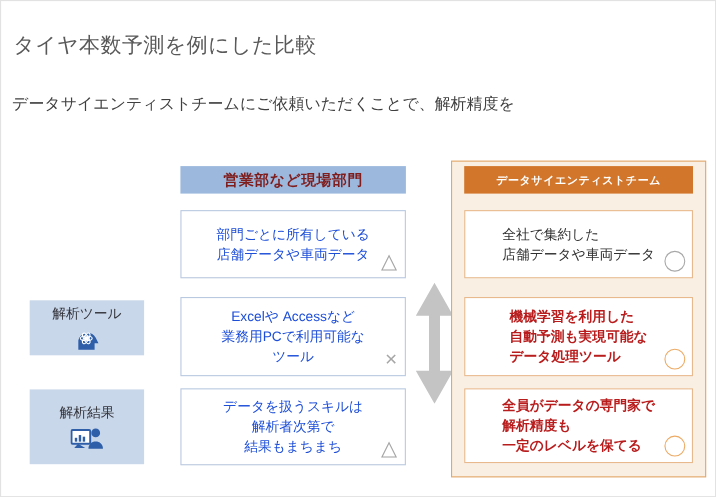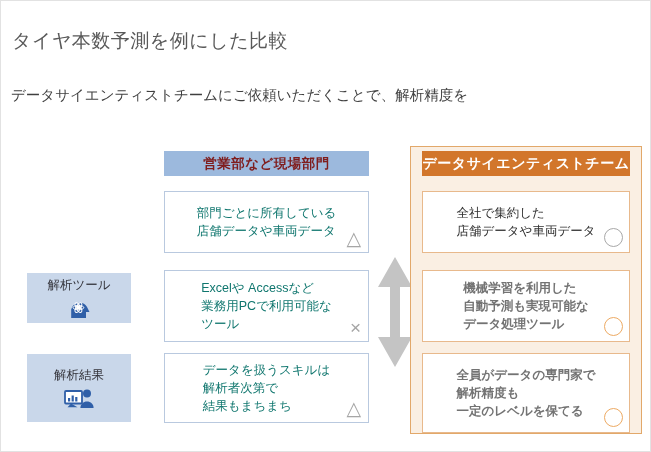--- a/index.html
+++ b/index.html
@@ -86,21 +86,22 @@
     background: #ffffff;
     border: 1px solid #b9c9df;
     box-sizing: border-box;
     display: flex;
     align-items: center;
     justify-content: center;
   }
   .box-blue .btext {
     font-size: 12.5px;
     line-height: 18px;
-    color: #0f766e;
+    text-align: center;
+    color: #1d4ed8;
     white-space: pre-line;
   }
   .mark {
     position: absolute;
     right: 7px;
     bottom: 4px;
     font-size: 19px;
     line-height: 1;
     color: #a6a6a6;
   }
@@ -117,21 +118,21 @@
     box-sizing: border-box;
   }
   .col-head-orange {
     position: absolute;
     left: 421px;
     top: 150px;
     width: 208px;
     height: 25px;
     background: #d2762b;
     color: #ffffff;
-    font-size: 14px;
+    font-size: 10px;
     font-weight: bold;
     display: flex;
     align-items: center;
     justify-content: center;
     letter-spacing: 0.5px;
     text-align: center;
   }
   .box-orange {
     position: absolute;
     left: 421px;
@@ -144,21 +145,21 @@
     justify-content: center;
   }
   .box-orange .btext {
     font-size: 12.5px;
     line-height: 18px;
     text-align: left;
     color: #2f2f2f;
     white-space: pre-line;
   }
   .box-orange .btext.accent {
-    color: #737373;
+    color: #b91c1c;
     font-weight: bold;
   }
   .circ {
     position: absolute;
     right: 6px;
     bottom: 5px;
     width: 19px;
     height: 19px;
     border: 1.6px solid #a8a8a8;
     border-radius: 50%;
@@ -251,20 +252,20 @@
     <span class="circ"></span>
   </div>
 
   <div class="box-orange" style="top:269px;height:72px;">
     <span class="btext accent">機械学習を利用した
 自動予測も実現可能な
 データ処理ツール</span>
     <span class="circ orange"></span>
   </div>
 
-  <div class="box-orange" style="top:352px;height:80px;">
+  <div class="box-orange" style="top:352px;height:68px;">
     <span class="btext accent">全員がデータの専門家で
 解析精度も
 一定のレベルを保てる</span>
     <span class="circ orange"></span>
   </div>
 
 </div>
 
 </body></html>

